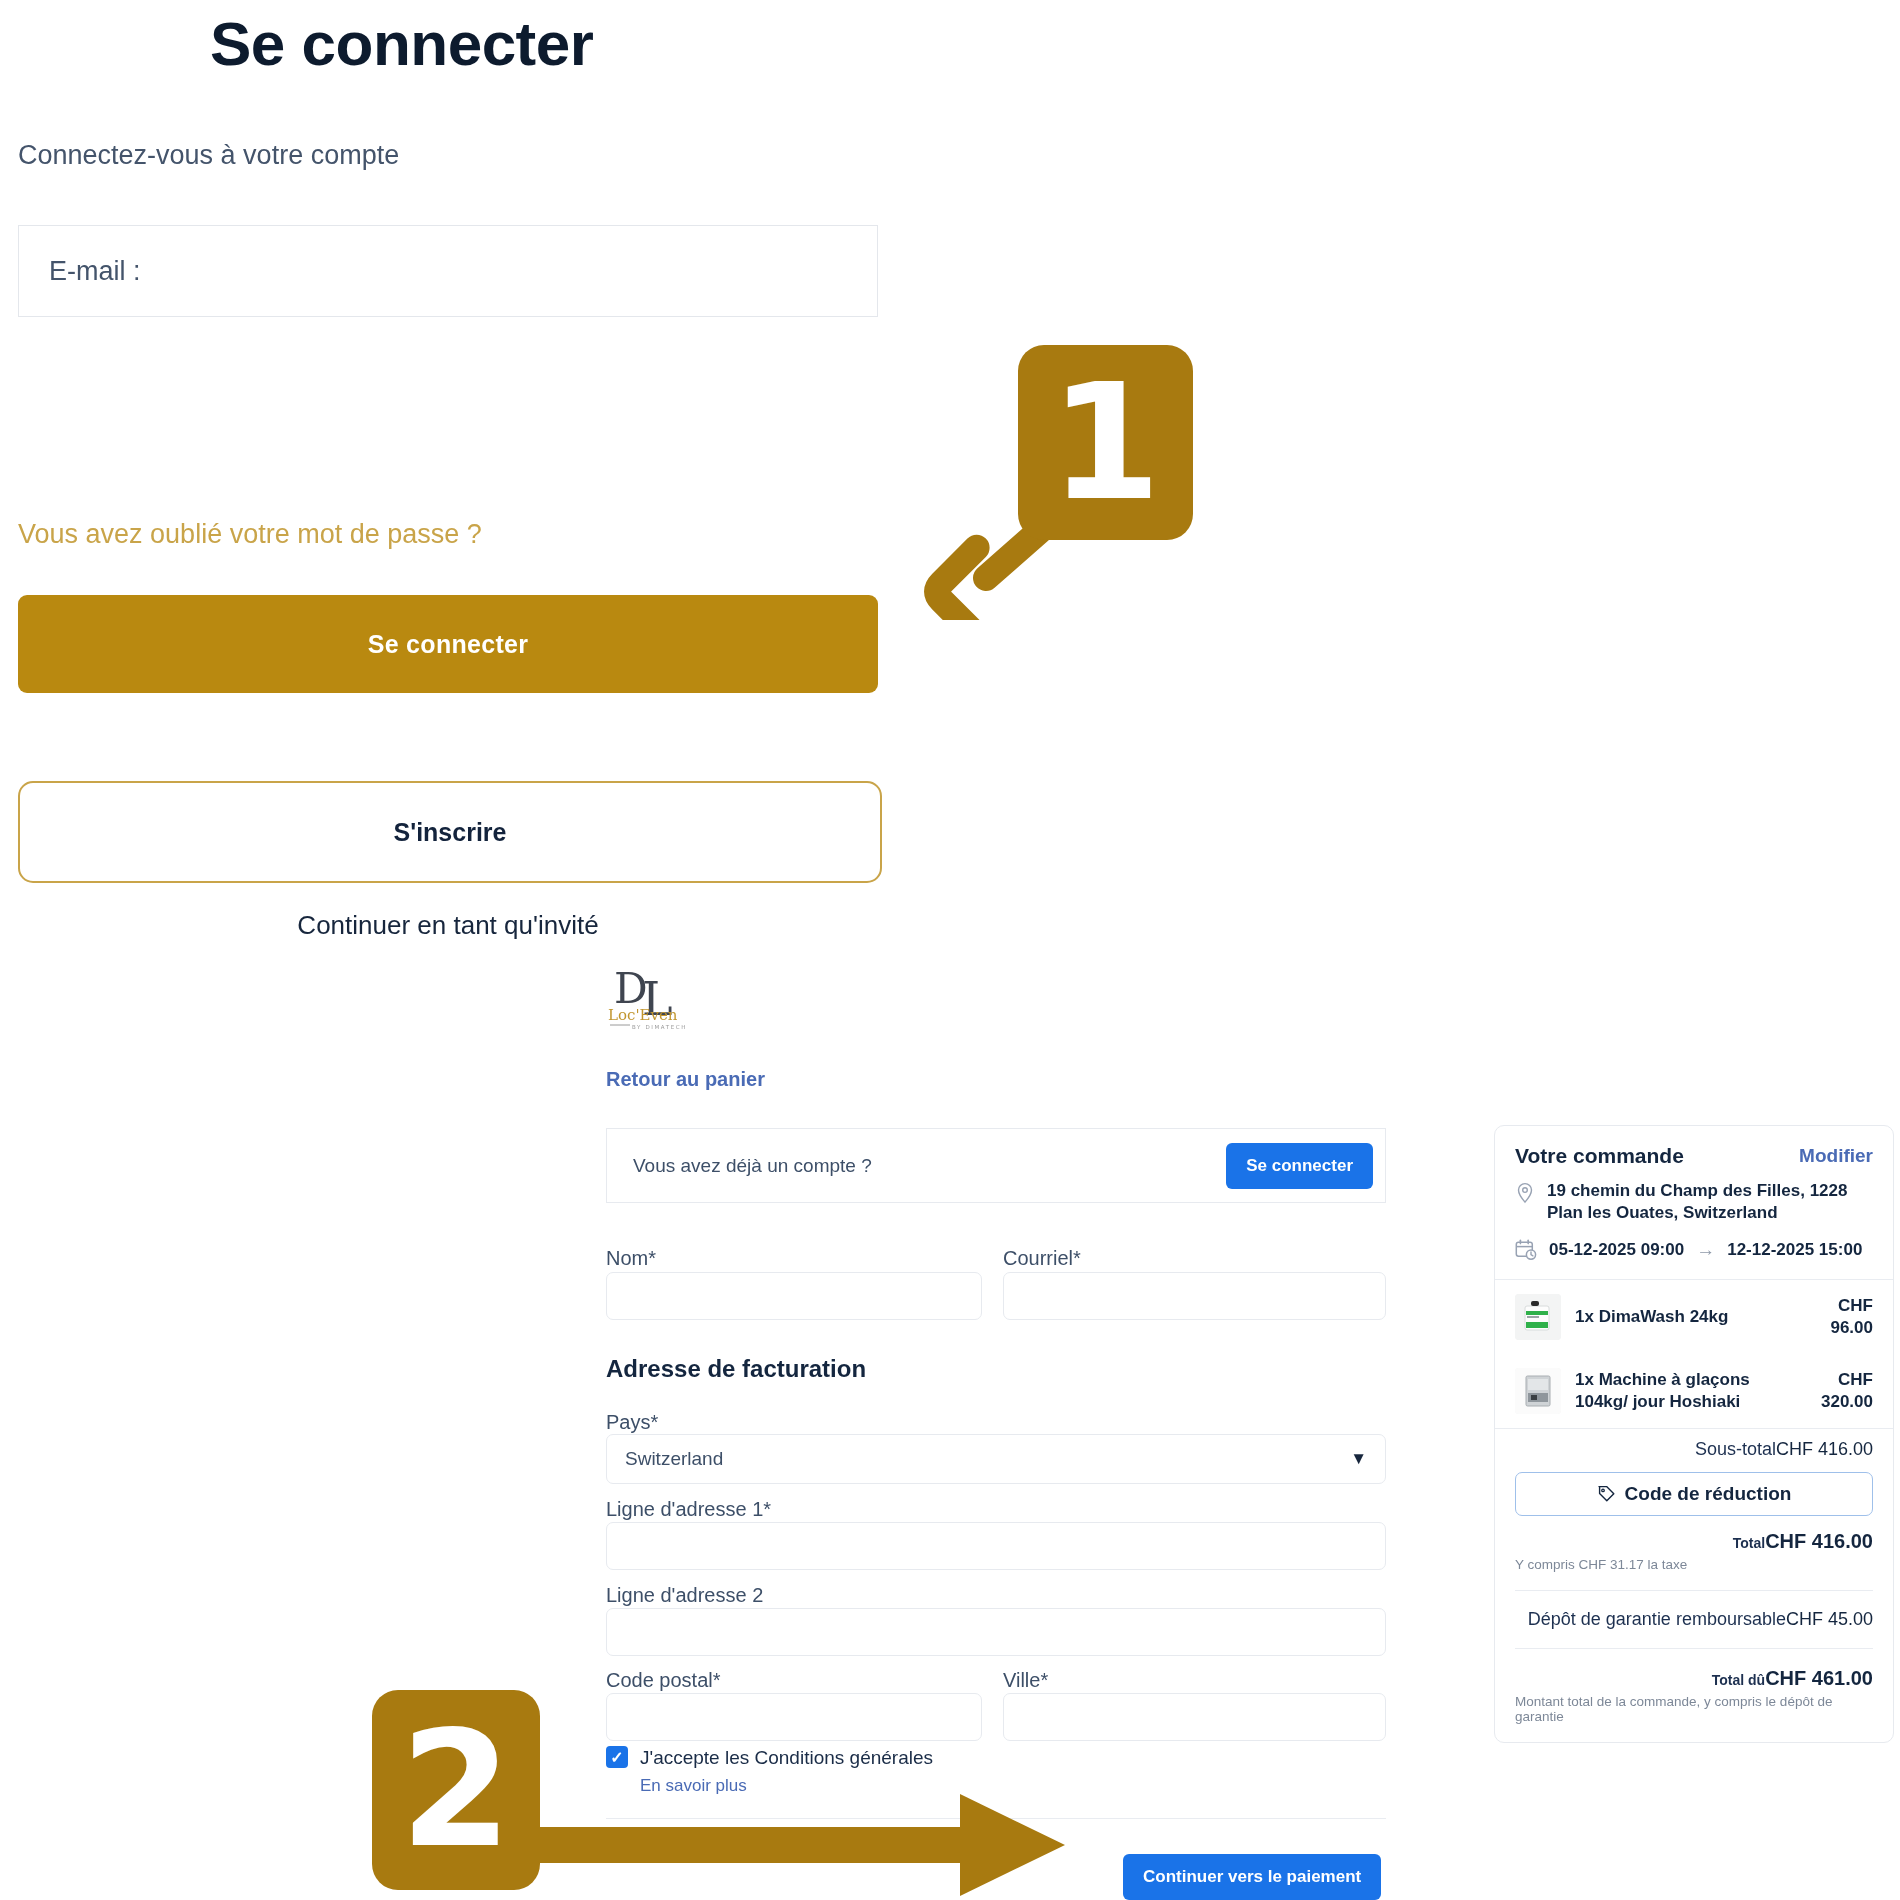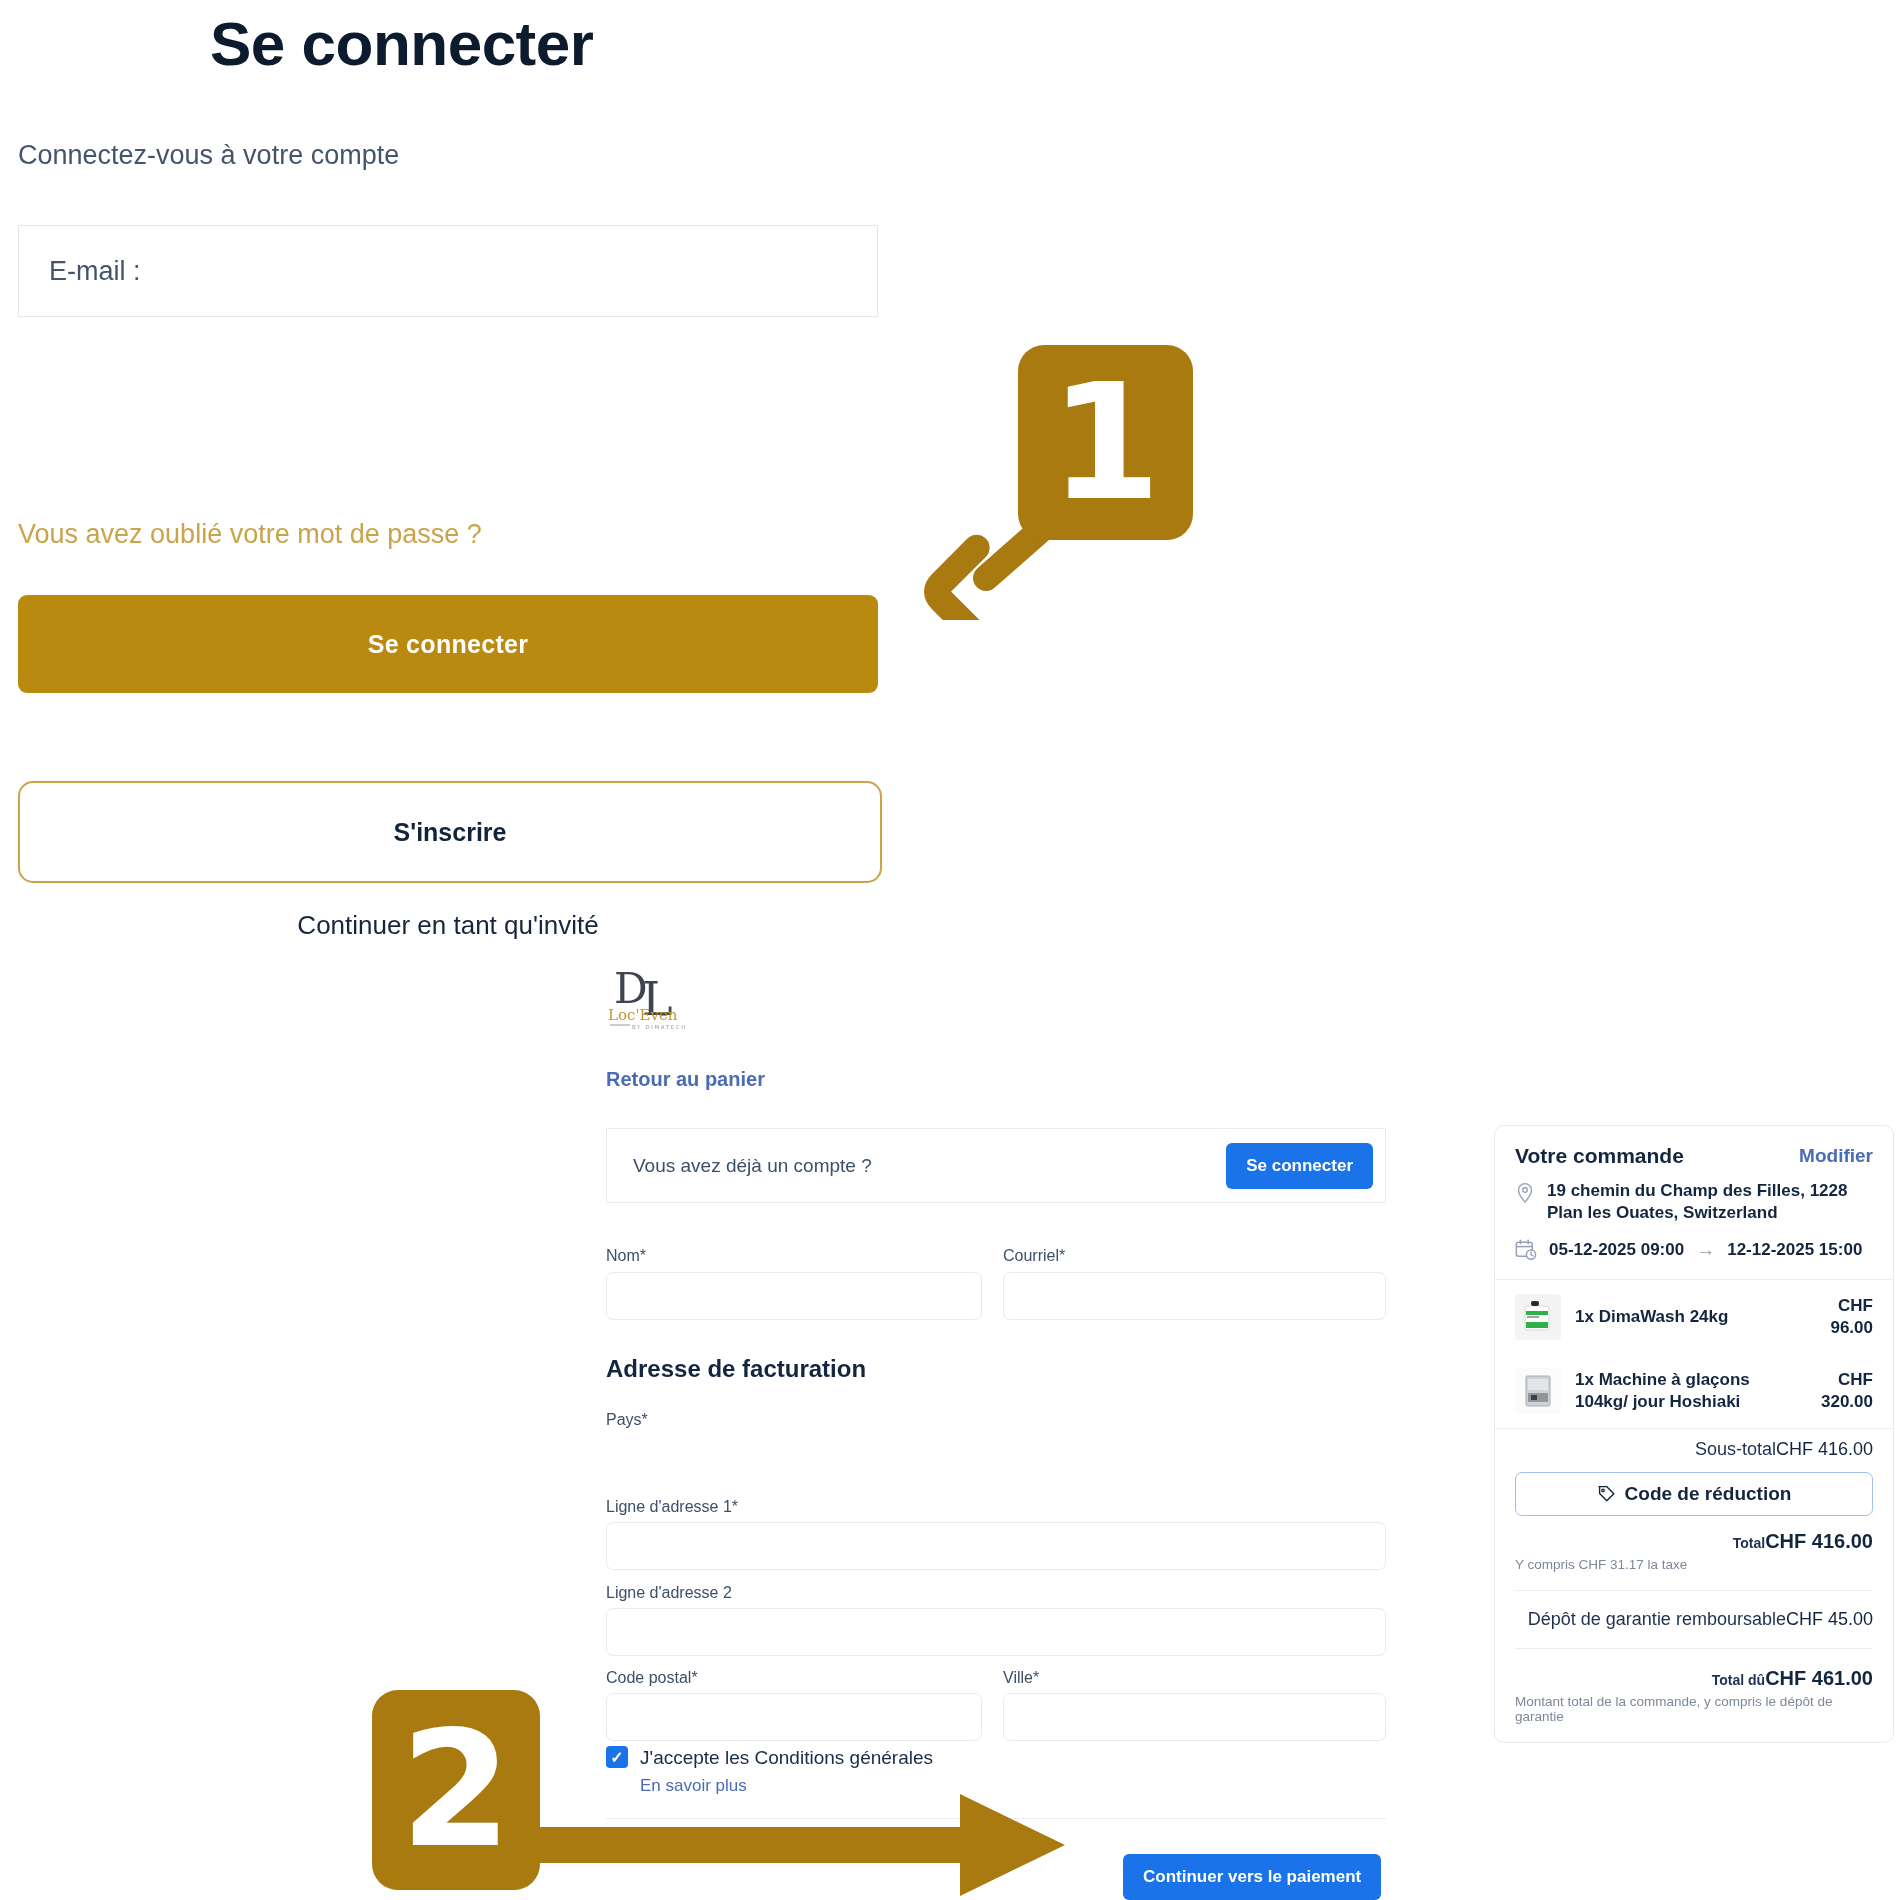--- a/index.html
+++ b/index.html
@@ -95,21 +95,21 @@
     padding:0 12px 0 26px;box-sizing:border-box;
   }
   .acct-box .q{font-size:19px;color:#3d4f68;}
   .btn-blue{
     background:#1a73e8;color:#fff;border:none;border-radius:6px;
     font-size:17px;font-weight:bold;padding:13px 20px;cursor:pointer;
     font-family:"Liberation Sans", sans-serif;
   }
 
   .lbl{
-    position:absolute;font-size:16px;color:#3d4f68;
+    position:absolute;font-size:20px;color:#3d4f68;
   }
   .inp{
     position:absolute;border:1.2px solid #e7eaef;border-radius:7px;
     background:#fff;box-sizing:border-box;height:48px;
   }
   .sect-title{
     position:absolute;font-size:24px;font-weight:bold;color:#14263f;
   }
   .select-box{
     position:absolute;border:1.2px solid #e7eaef;border-radius:7px;
@@ -213,20 +213,24 @@
 
   <div class="lbl" style="left:606px;top:1247px;">Nom*</div>
   <div class="inp" style="left:606px;top:1272px;width:376px;"></div>
 
   <div class="lbl" style="left:1003px;top:1247px;">Courriel*</div>
   <div class="inp" style="left:1003px;top:1272px;width:383px;"></div>
 
   <div class="sect-title" style="left:606px;top:1355px;">Adresse de facturation</div>
 
   <div class="lbl" style="left:606px;top:1411px;">Pays*</div>
+  <div class="select-box" style="left:606px;top:1434px;width:780px;">
+    <div class="v">Switzerland</div>
+    <div class="chev">▼</div>
+  </div>
 
   <div class="lbl" style="left:606px;top:1498px;">Ligne d'adresse 1*</div>
   <div class="inp" style="left:606px;top:1522px;width:780px;"></div>
 
   <div class="lbl" style="left:606px;top:1584px;">Ligne d'adresse 2</div>
   <div class="inp" style="left:606px;top:1608px;width:780px;"></div>
 
   <div class="lbl" style="left:606px;top:1669px;">Code postal*</div>
   <div class="inp" style="left:606px;top:1693px;width:376px;"></div>
 

